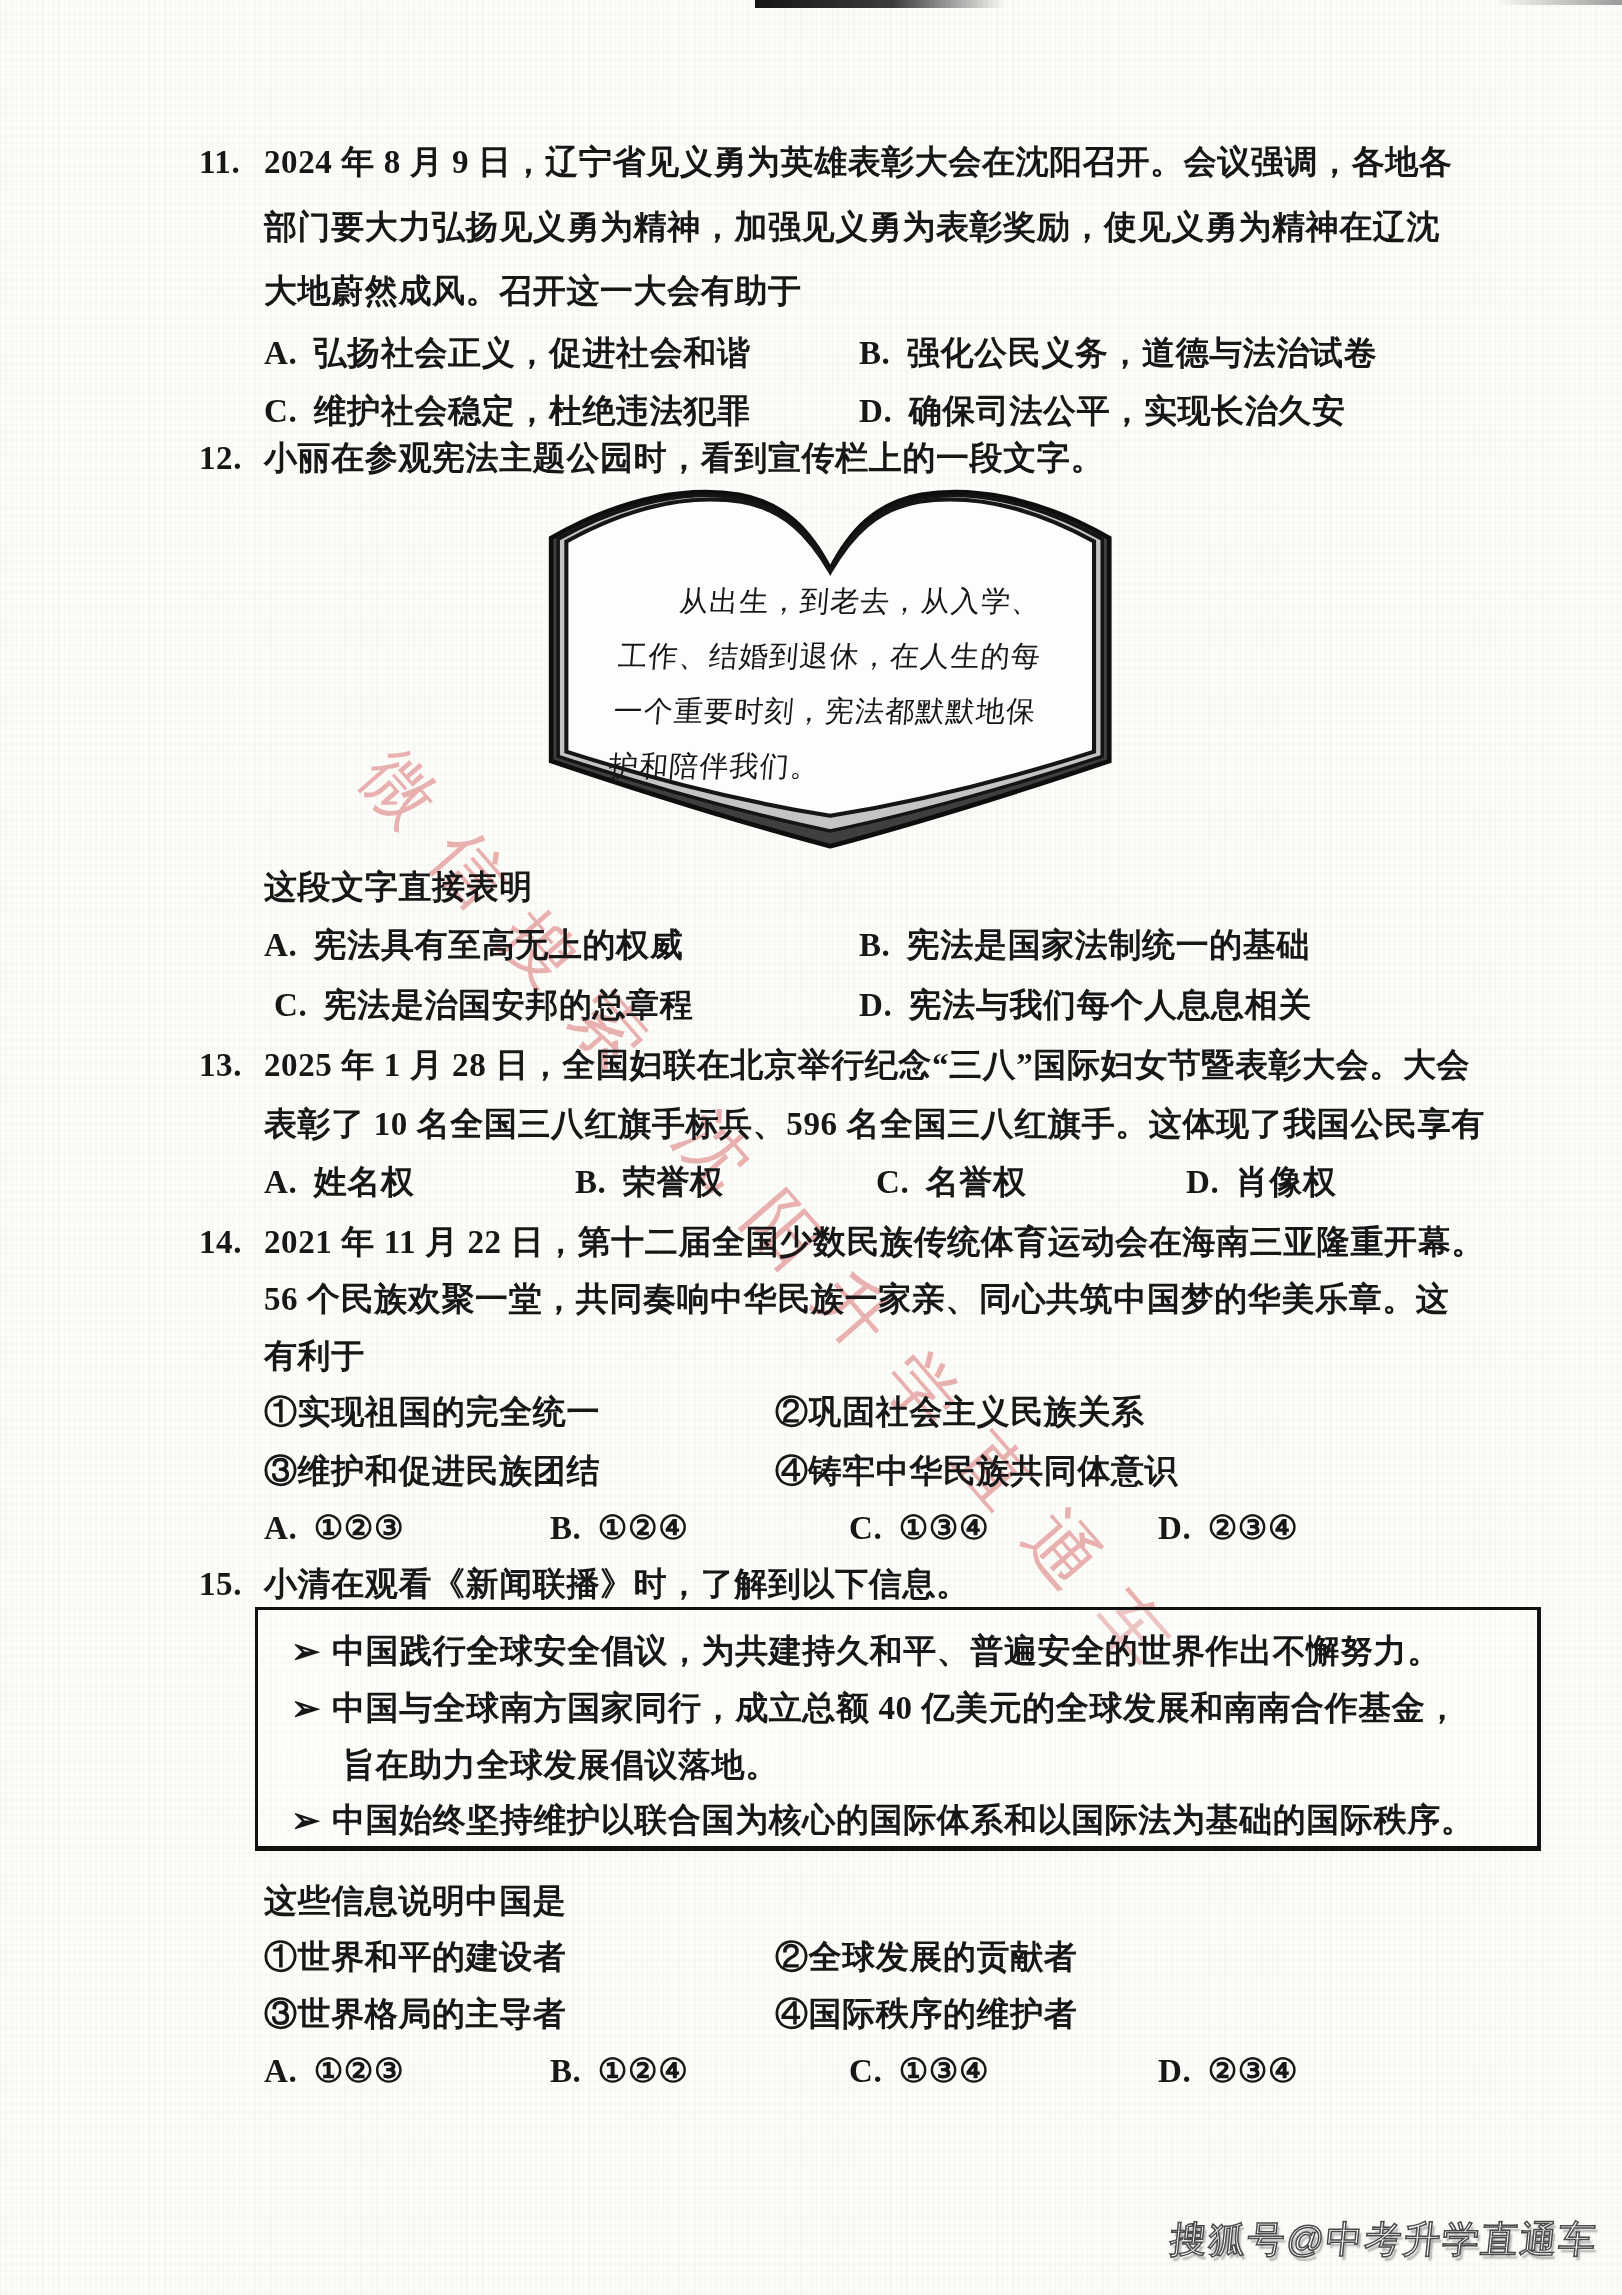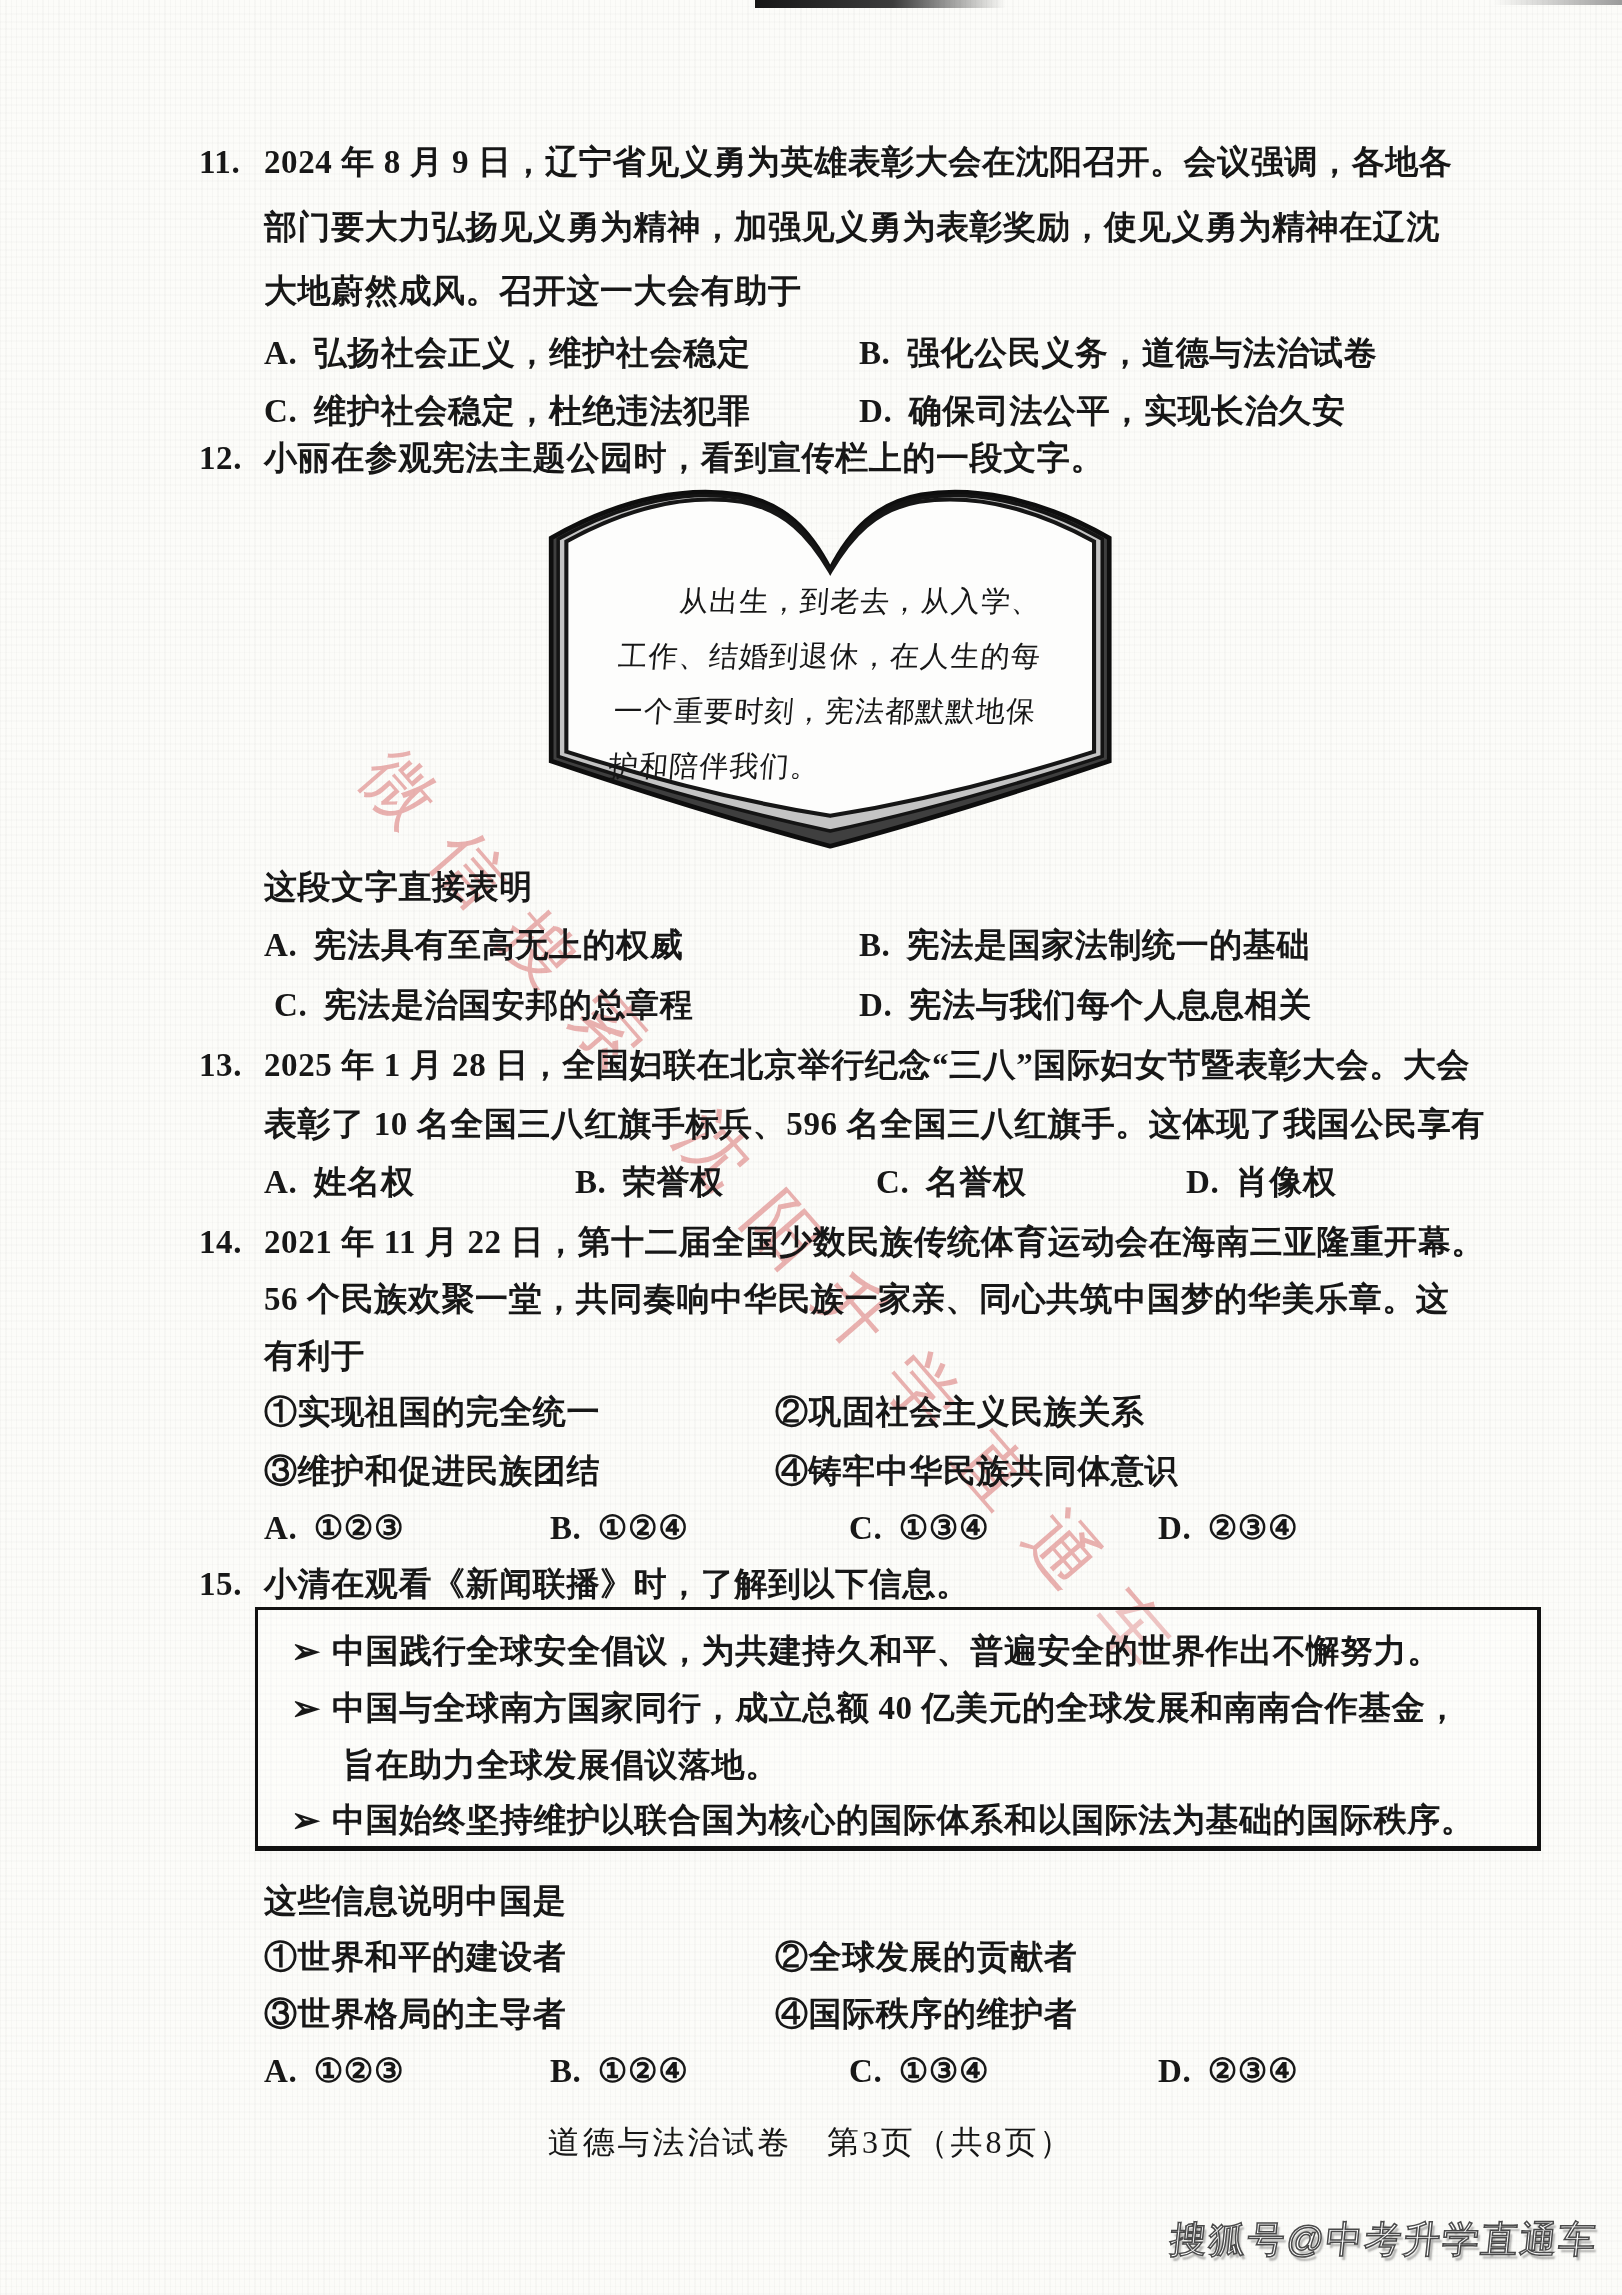--- a/index.html
+++ b/index.html
@@ -50,21 +50,21 @@
   <div class="scan-strip"></div>
   <div class="scan-corner"></div>
 
   <div class="wm-diag">微信搜索 沈阳升学直通车</div>
 
   <div>
     <div class="line qnum" style="left:199px;top:141px;">11.</div>
     <div class="line" style="left:264px;top:141px;">2024 年 8 月 9 日，辽宁省见义勇为英雄表彰大会在沈阳召开。会议强调，各地各</div>
     <div class="line" style="left:264px;top:206px;">部门要大力弘扬见义勇为精神，加强见义勇为表彰奖励，使见义勇为精神在辽沈</div>
     <div class="line" style="left:264px;top:270px;text-align:right;">大地蔚然成风。召开这一大会有助于</div>
-    <div class="line opt" style="left:264px;top:332px;"><span class="lbl">A.</span><span>弘扬社会正义，维护社会稳定</span></div>
+    <div class="line opt" style="left:264px;top:332px;"><span class="lbl">A.</span><span>弘扬社会正义，促进社会和谐</span></div>
     <div class="line opt" style="left:859px;top:332px;"><span class="lbl">B.</span><span>强化公民义务，道德与法治试卷</span></div>
     <div class="line opt" style="left:264px;top:390px;"><span class="lbl">C.</span><span>维护社会稳定，杜绝违法犯罪</span></div>
     <div class="line opt" style="left:859px;top:390px;"><span class="lbl">D.</span><span>确保司法公平，实现长治久安</span></div>
   </div>
 
   <div>
     <div class="line qnum" style="left:199px;top:437px;">12.</div>
     <div class="line" style="left:264px;top:437px;">小丽在参观宪法主题公园时，看到宣传栏上的一段文字。</div>
 
     <svg class="abs" style="left:543px;top:484px;" width="575" height="380" viewBox="0 0 985 650">
@@ -126,18 +126,17 @@
     <div class="line" style="left:264px;top:1936px;">①世界和平的建设者</div>
     <div class="line" style="left:775px;top:1936px;">②全球发展的贡献者</div>
     <div class="line" style="left:264px;top:1993px;">③世界格局的主导者</div>
     <div class="line" style="left:775px;top:1993px;text-align:right;">④国际秩序的维护者</div>
     <div class="line opt" style="left:264px;top:2050px;"><span class="lbl">A.</span><span>①②③</span></div>
     <div class="line opt" style="left:550px;top:2050px;"><span class="lbl">B.</span><span>①②④</span></div>
     <div class="line opt" style="left:849px;top:2050px;"><span class="lbl">C.</span><span>①③④</span></div>
     <div class="line opt" style="left:1158px;top:2050px;"><span class="lbl">D.</span><span>②③④</span></div>
   </div>
 
-  <div class="footer-line">道德与法治试卷　第3页（共8页）</div>
 
   <div class="wm-corner">搜狐号@中考升学直通车</div>
 
 </div>
 
 
 </body></html>

